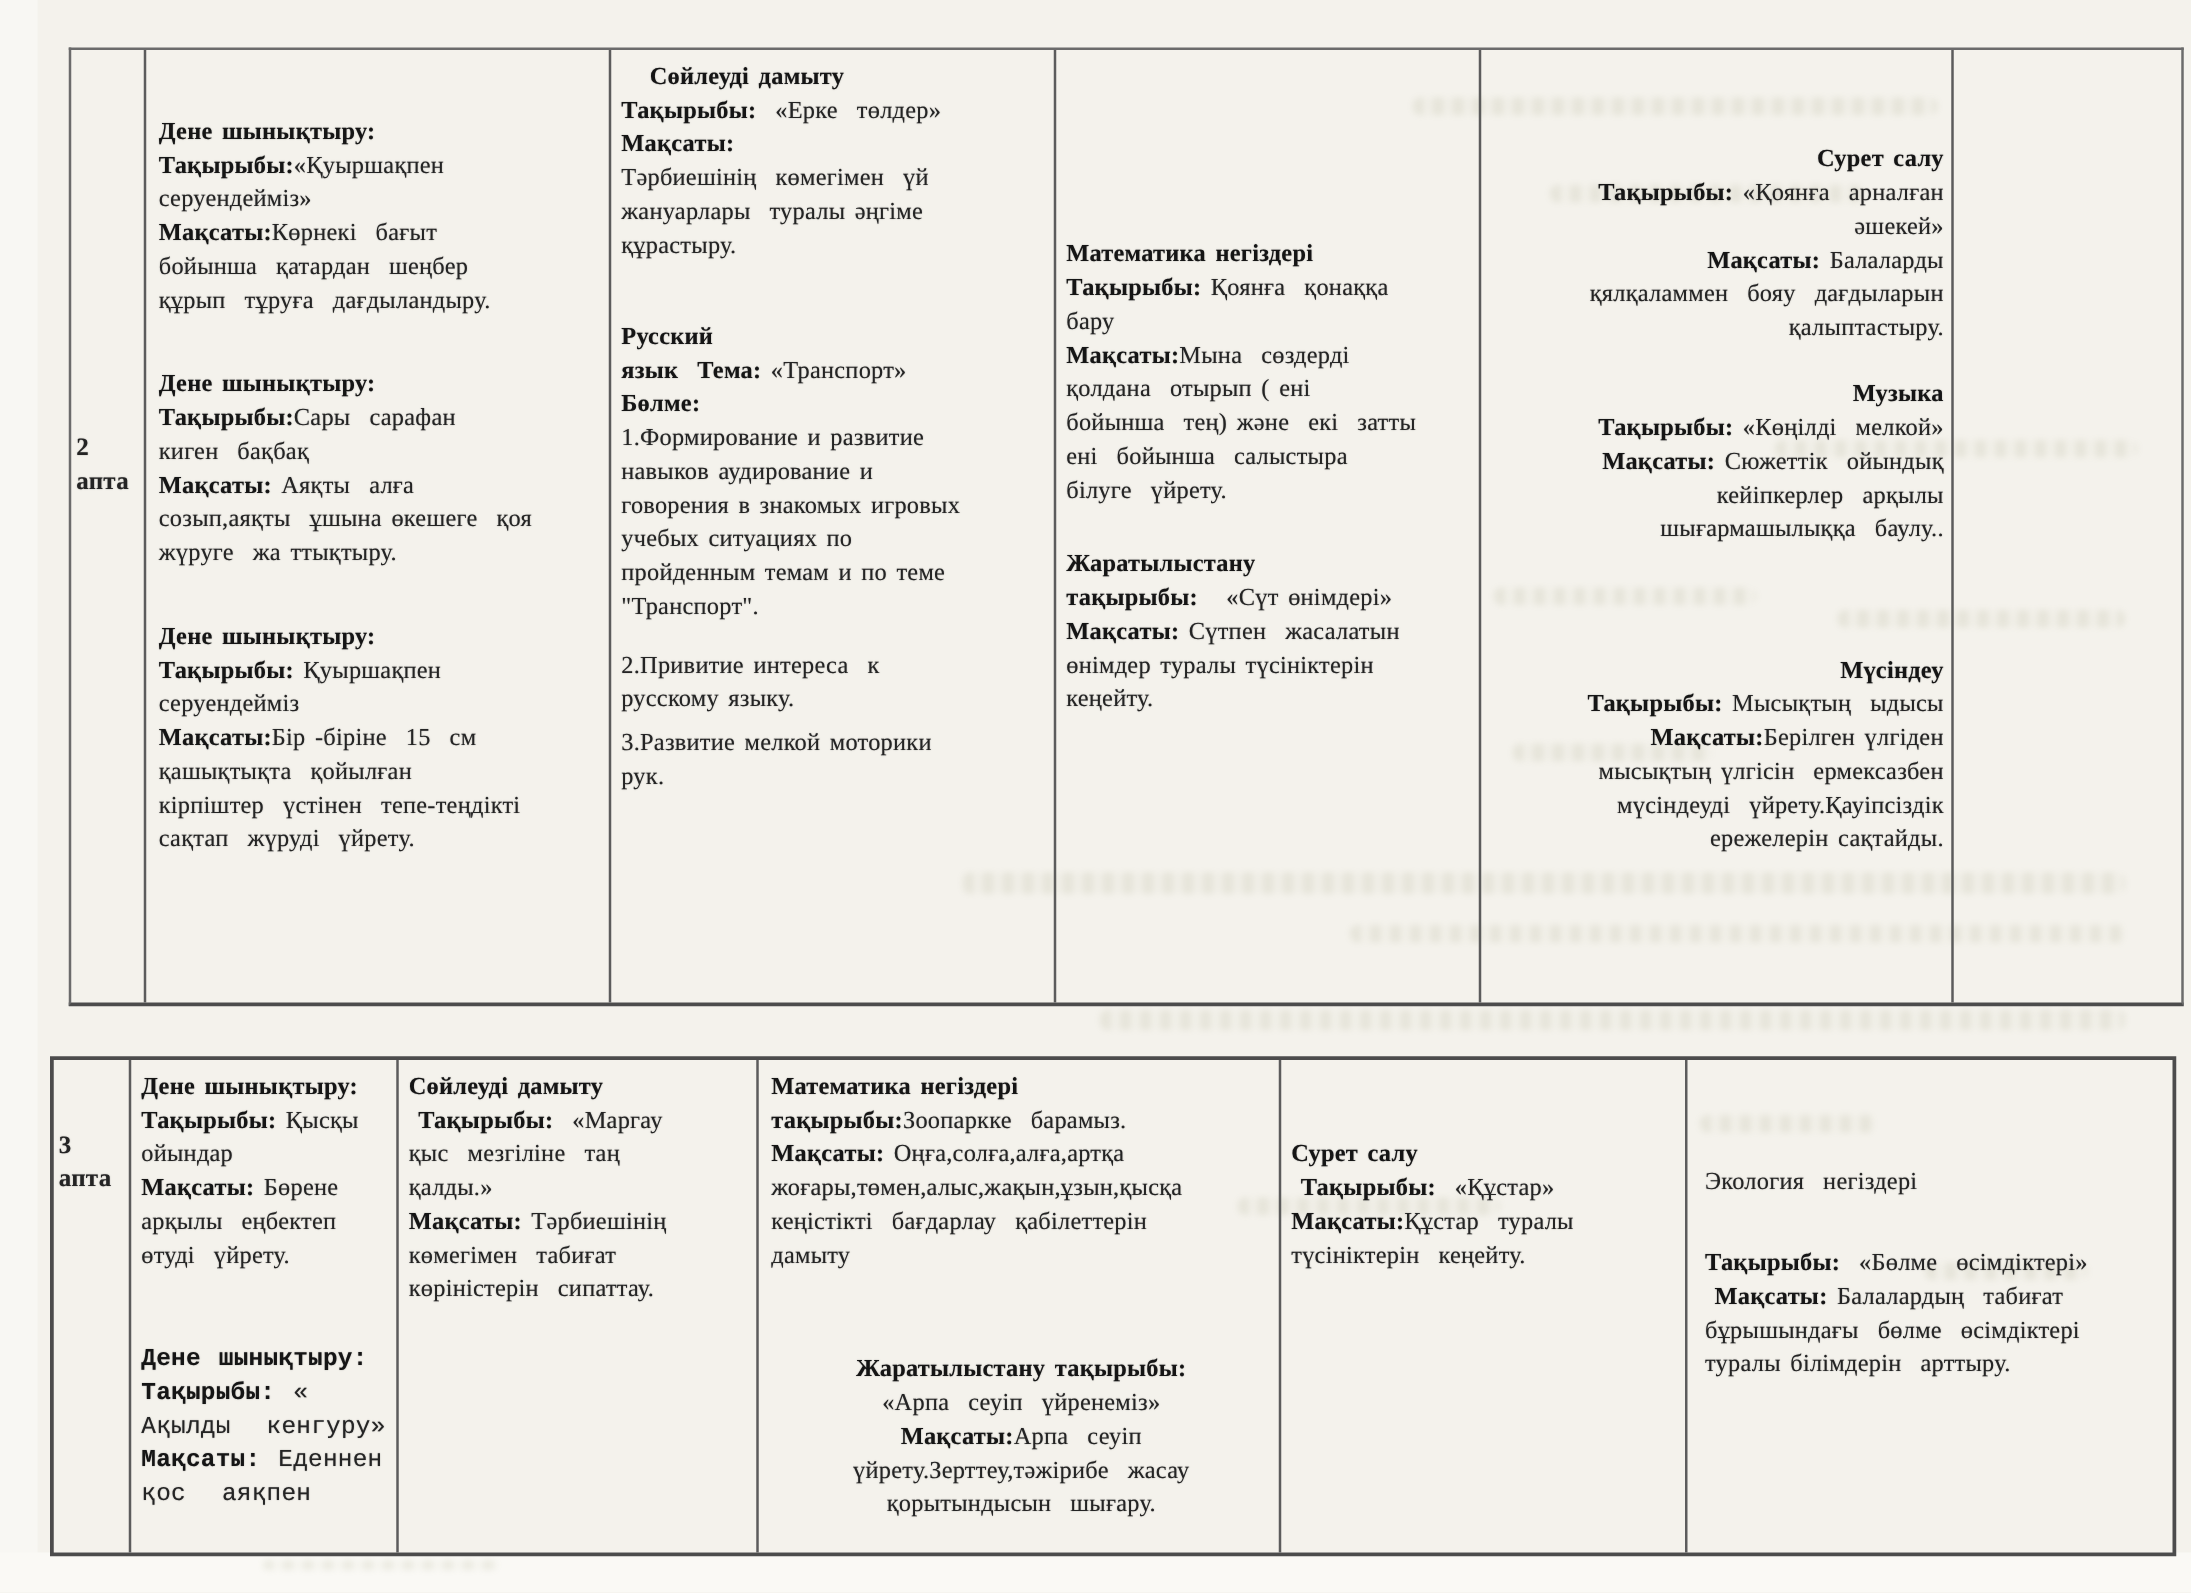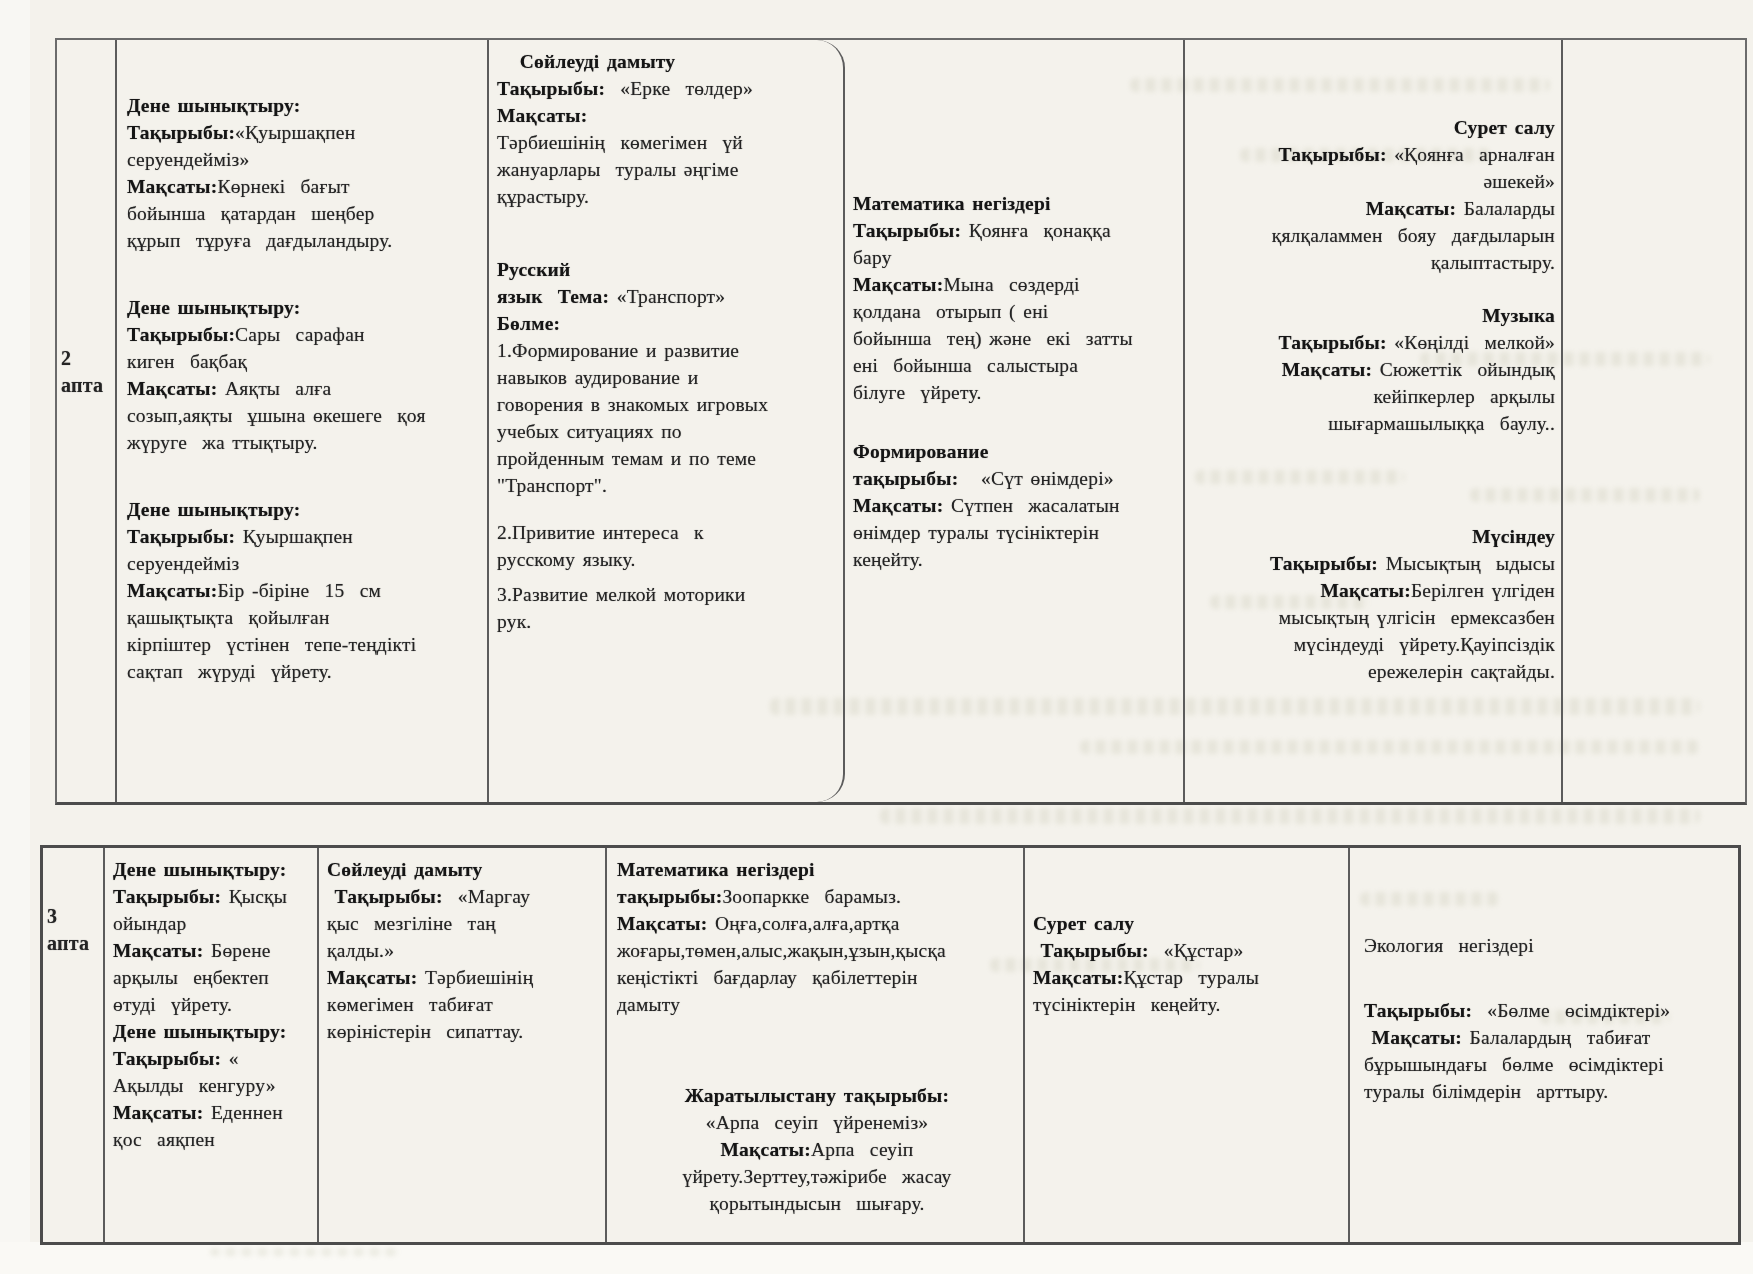--- a/index.html
+++ b/index.html
@@ -31,35 +31,35 @@
     word-spacing:2.5px;
   }
   .cell:last-child{border-right:none;}
   .blk{white-space:pre-wrap;text-shadow:0 0 1px rgba(55,55,55,.55);}
   .b{font-weight:bold;color:#151515;}
 
   
   .tw{width:60px;padding:305px 2px 0 4px;font-weight:bold;font-size:20px;}
   .t1{width:372px;padding:52px 8px 0 10px;}
   .t1 .blk + .blk{margin-top:40px;}
-  .t2{width:356px;padding:8px 6px 0 8px;border-radius:28px;}
+  .t2{width:356px;padding:8px 6px 0 8px;}
   .t2 .blk:nth-child(2){margin-top:46px;}
   .t2 .blk:nth-child(3){margin-top:20px;}
   .t2 .blk:nth-child(4){margin-top:8px;}
   .t3{width:340px;padding:150px 6px 0 8px;}
   .t3 .blk:nth-child(2){margin-top:32px;}
   .t4{width:378px;padding:74px 6px 0 8px;text-align:right;}
   .t4 .blk:nth-child(2){margin-top:26px;}
   .t4 .blk:nth-child(3){margin-top:86px;}
   .t5{flex:1;}
 
   
   .bw{width:62px;padding:55px 2px 0 4px;font-weight:bold;font-size:20px;}
   .b1{width:214px;padding:8px 4px 0 8px;}
-  .b1 .blk + .blk{}
+  .b1 .blk + .blk{margin-top:56px;font-family:Liberation Mono, monospace;}
   .b2{width:288px;padding:8px 4px 0 8px;}
   .b3{width:418px;padding:8px 6px 0 10px;}
   .b3 .blk + .blk{margin-top:64px;text-align:center;}
   .b4{width:325px;padding:62px 4px 0 8px;}
   .b5{flex:1;padding:84px 8px 0 14px;}
   .b5 .blk + .blk{margin-top:38px;}
 
   
   .bleed{
     position:absolute;
@@ -140,21 +140,21 @@
       </div>
     <div class="cell t3">
         <div class="blk"><span class="b">Математика негіздері</span><span>
 </span><span class="b">Тақырыбы:</span><span> Қоянға  қонаққа
 бару
 </span><span class="b">Мақсаты:</span><span>Мына  сөздерді
 қолдана  отырып ( ені
 бойынша  тең) және  екі  затты
 ені  бойынша  салыстыра
 білуге  үйрету.</span></div>
-        <div class="blk"><span class="b">Формирование</span><span>
+        <div class="blk"><span class="b">Жаратылыстану</span><span>
 </span><span class="b">тақырыбы:</span><span>   «Сүт өнімдері»
 </span><span class="b">Мақсаты:</span><span> Сүтпен  жасалатын
 өнімдер туралы түсініктерін
 кеңейту.</span></div>
       </div>
     <div class="cell t4">
         <div class="blk"><span class="b">Сурет салу</span><span>
 </span><span class="b">Тақырыбы:</span><span> «Қоянға  арналған
 әшекей»
 </span><span class="b">Мақсаты:</span><span> Балаларды

